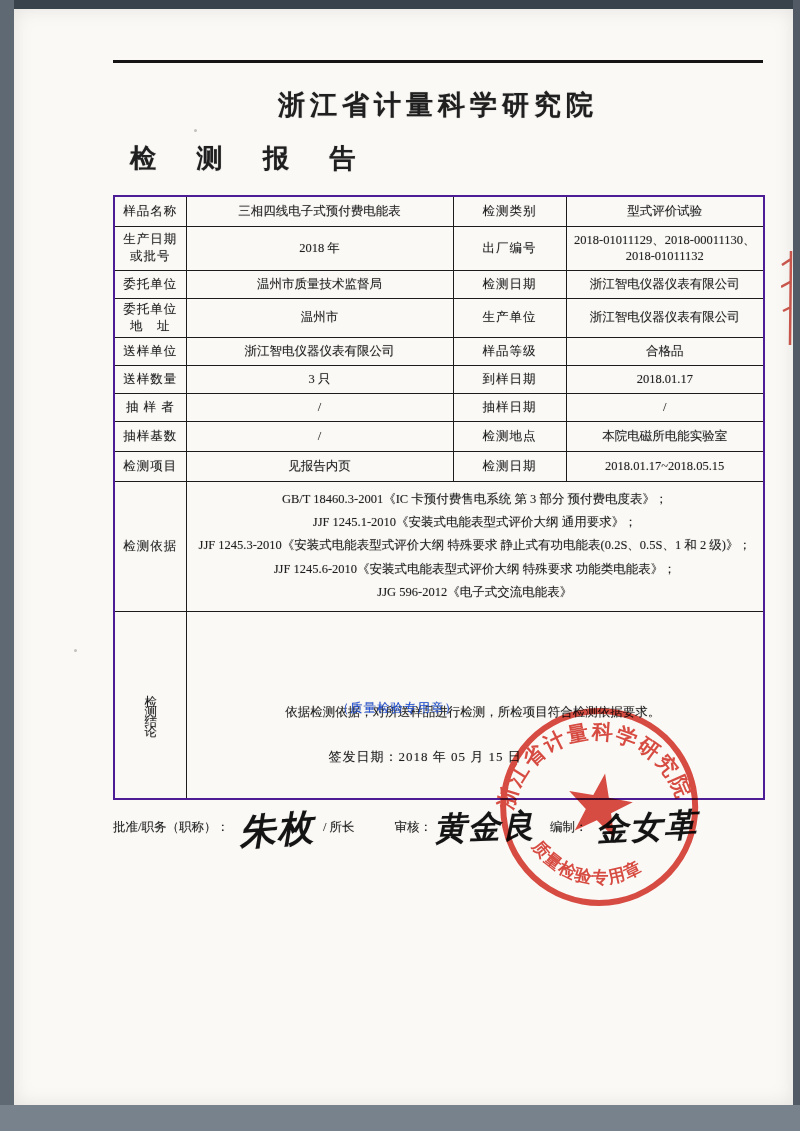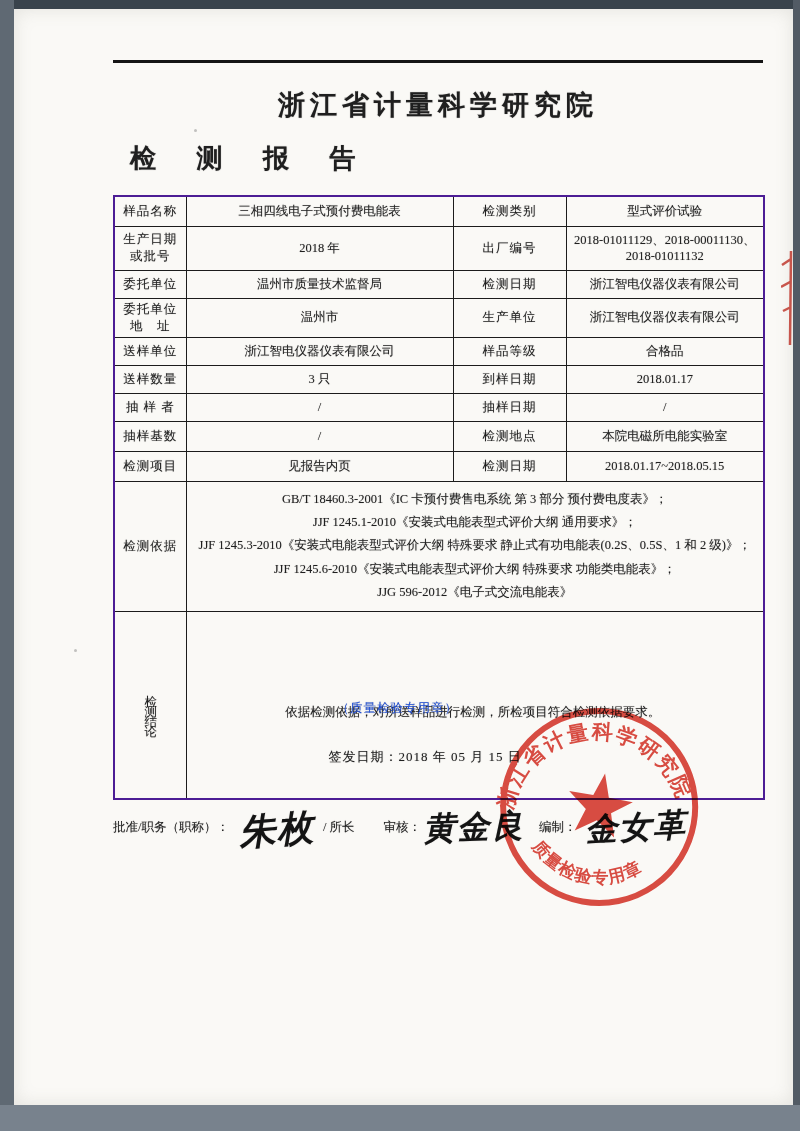--- a/index.html
+++ b/index.html
@@ -160,21 +160,21 @@
             </div>
           </td>
         </tr>
       </tbody>
     </table>
 
     <div class="footer">
       <span class="ftxt">批准/职务（职称）：</span>
       <span class="sig s1">朱枚</span>
       <span class="ftxt">/ 所长</span>
-      <span class="ftxt" style="margin-left:29px">审核：</span>
+      <span class="ftxt" style="margin-left:40px">审核：</span>
       <span class="sig s2">黄金良</span>
       <span class="ftxt">编制：</span>
       <span class="sig s3">金女革</span>
     </div>
   </div>
 
   <svg class="stamp" viewBox="0 0 214 226">
     <defs>
       <path id="arcTop" d="M 23 142 A 85 85 0 1 1 191 142" fill="none"></path>
       <path id="arcBot" d="M 46 160 A 80 80 0 0 0 168 160" fill="none"></path>

